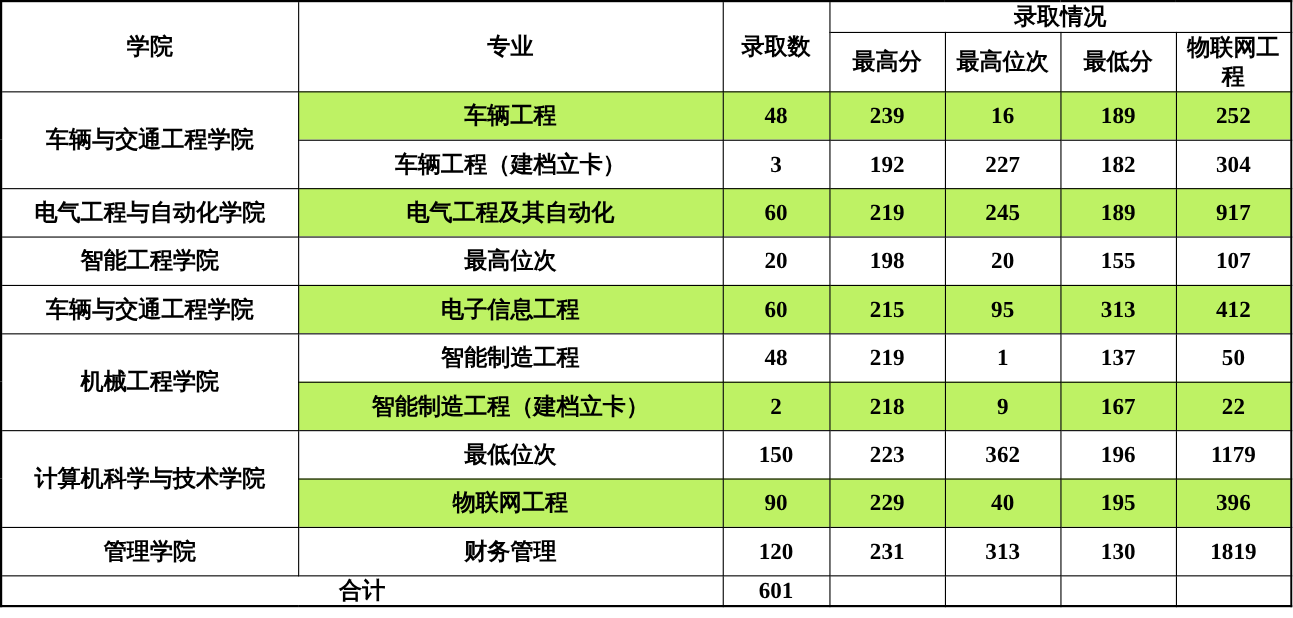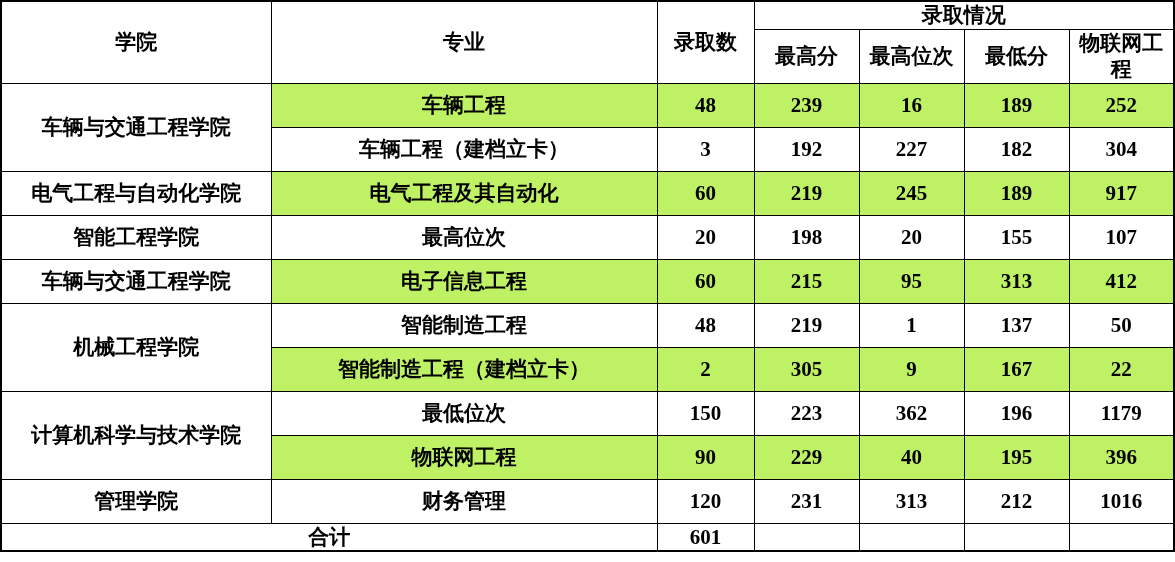--- a/index.html
+++ b/index.html
@@ -143,21 +143,21 @@
           <td class="plain">智能制造工程</td>
           <td class="plain">48</td>
           <td class="plain">219</td>
           <td class="plain">1</td>
           <td class="plain">137</td>
           <td class="plain">50</td>
         </tr>
         <tr>
           <td class="shaded">智能制造工程（建档立卡）</td>
           <td class="shaded">2</td>
-          <td class="shaded">305</td>
+          <td class="shaded">218</td>
           <td class="shaded">9</td>
           <td class="shaded">167</td>
           <td class="shaded">22</td>
         </tr>
         <tr>
           <td class="plain" rowspan="2">计算机科学与技术学院</td>
           <td class="plain">最低位次</td>
           <td class="plain">150</td>
           <td class="plain">223</td>
           <td class="plain">362</td>
@@ -171,22 +171,22 @@
           <td class="shaded">40</td>
           <td class="shaded">195</td>
           <td class="shaded">396</td>
         </tr>
         <tr>
           <td class="plain">管理学院</td>
           <td class="plain">财务管理</td>
           <td class="plain">120</td>
           <td class="plain">231</td>
           <td class="plain">313</td>
-          <td class="plain">212</td>
-          <td class="plain">1016</td>
+          <td class="plain">130</td>
+          <td class="plain">1819</td>
         </tr>
       </tbody>
     <tfoot>
       <tr>
         <td class="plain" colspan="2">合计</td>
         <td class="plain">601</td>
         <td class="plain empty-cell"></td>
         <td class="plain empty-cell"></td>
         <td class="plain empty-cell"></td>
         <td class="plain empty-cell"></td>

